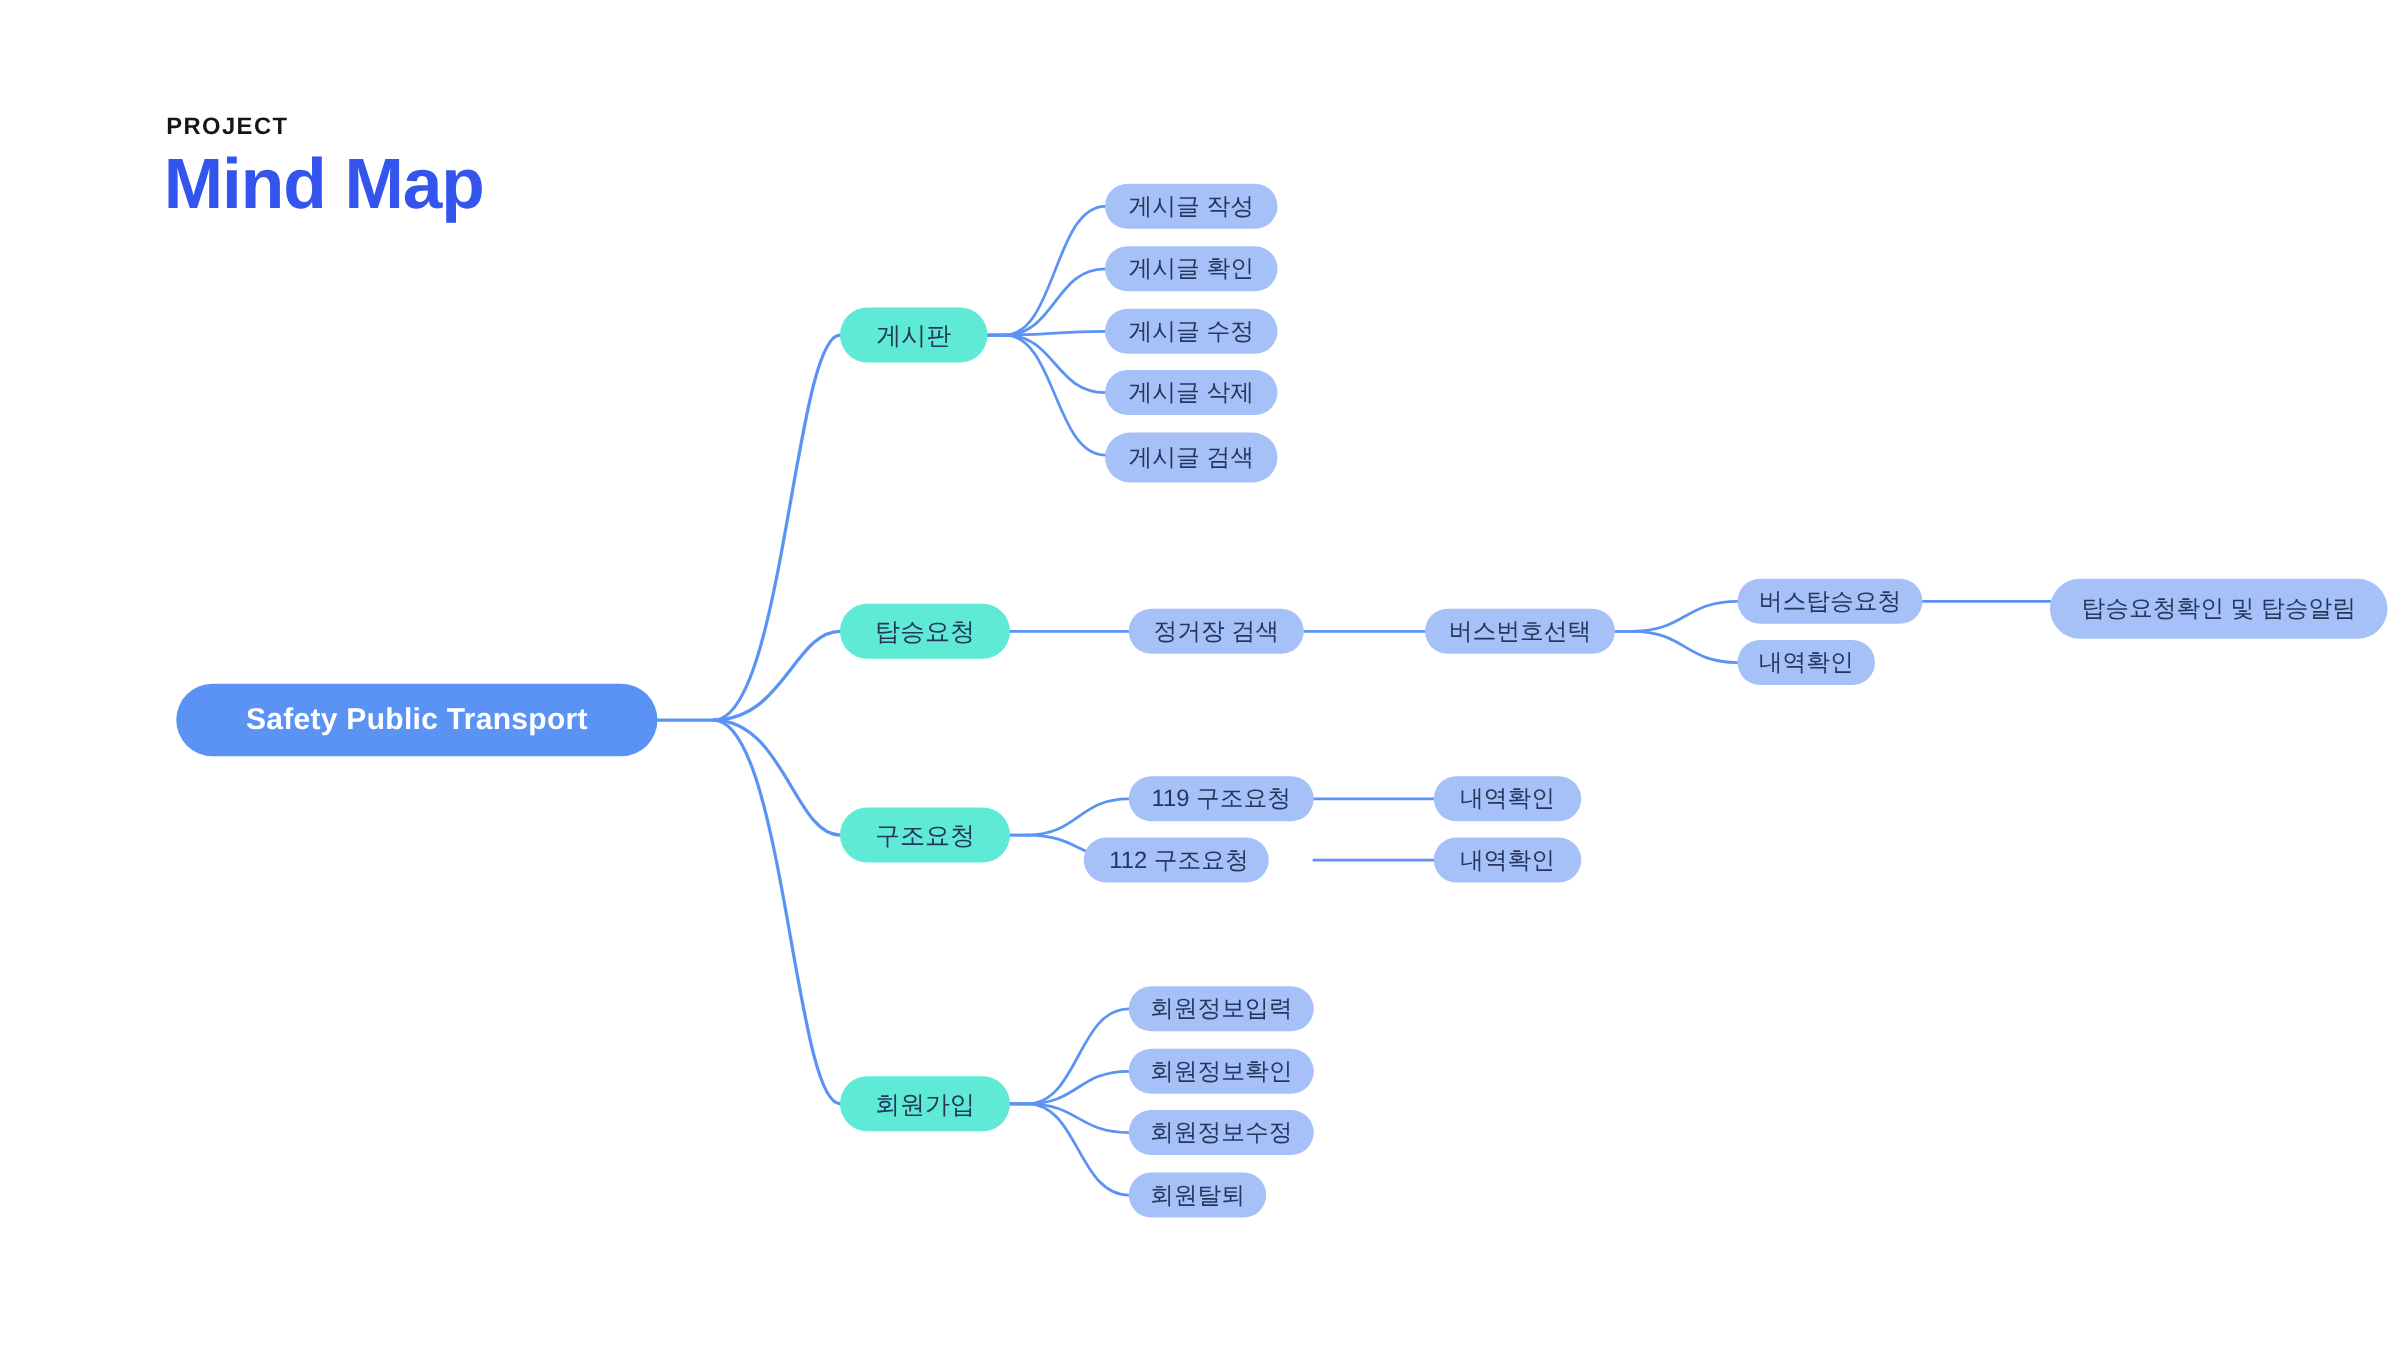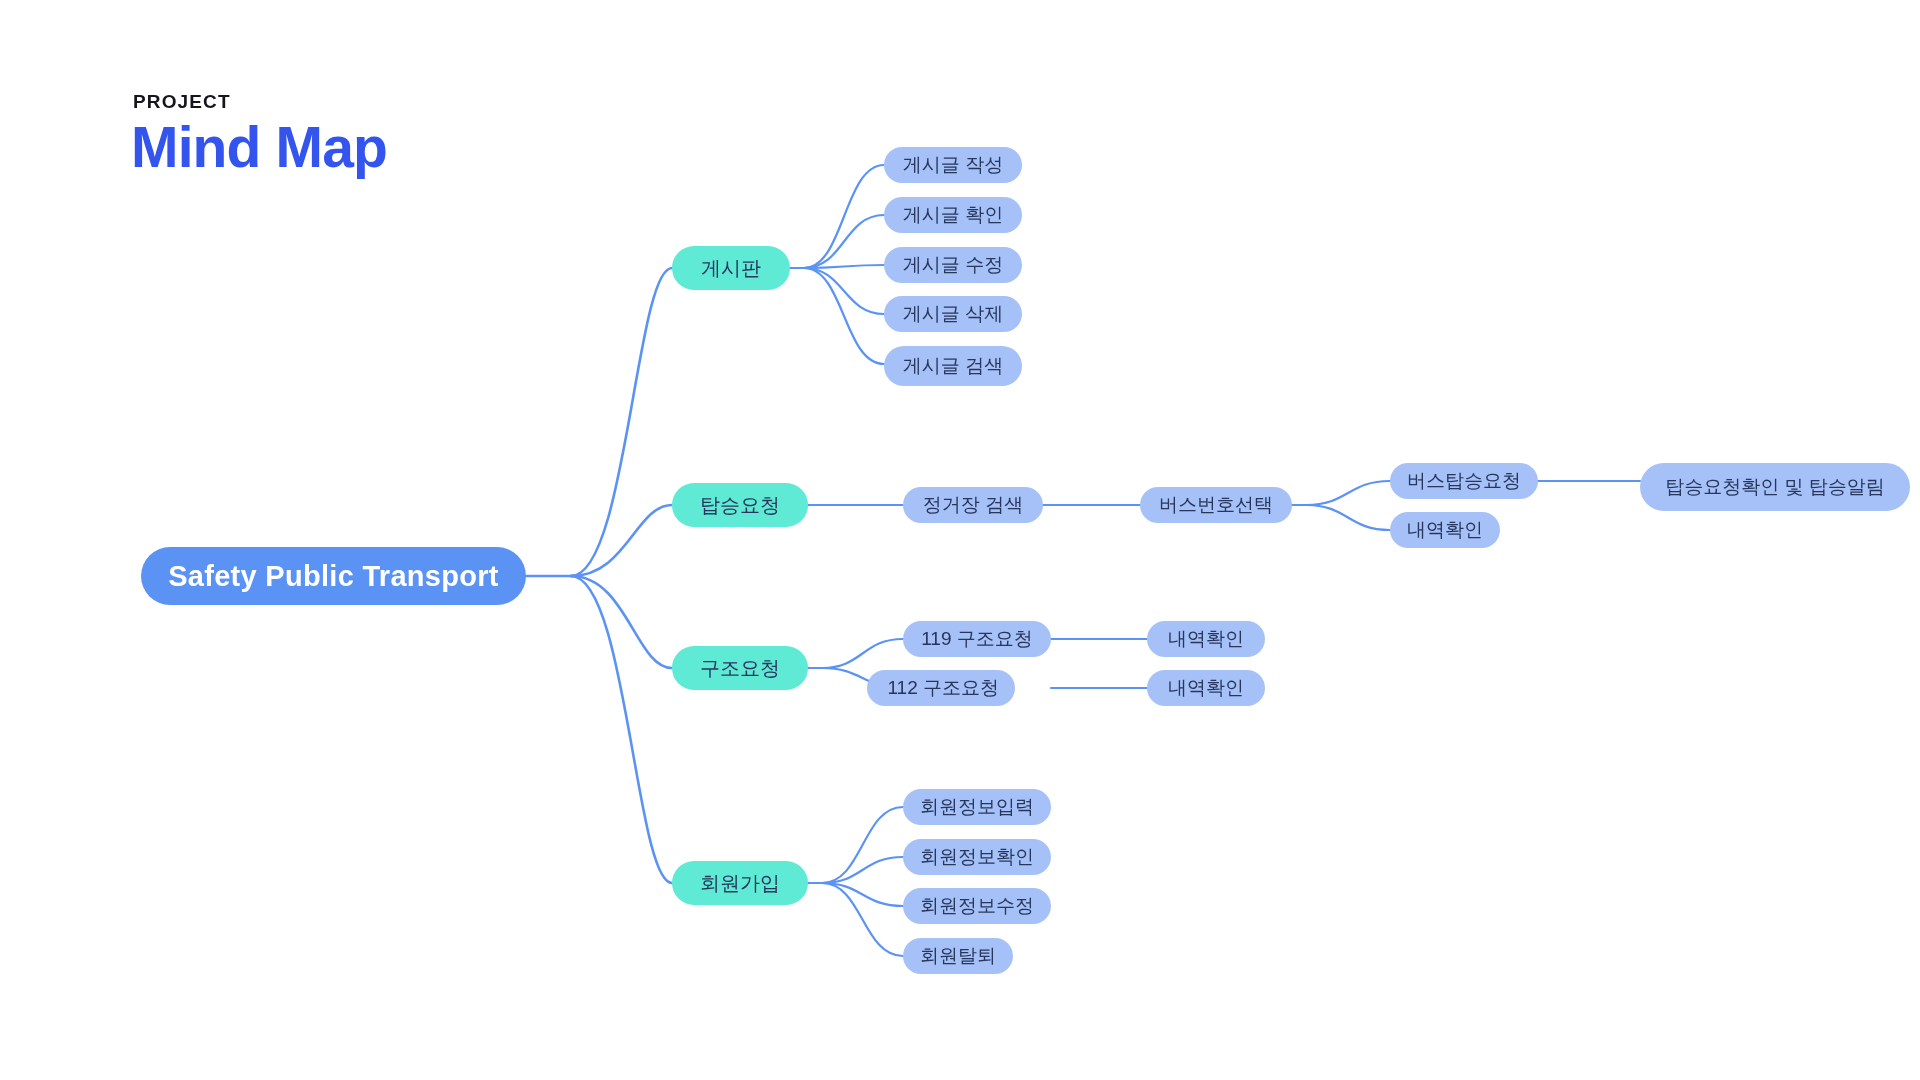--- a/index.html
+++ b/index.html
@@ -60,21 +60,21 @@
     box-sizing: border-box;
     display: flex;
     align-items: center;
     justify-content: center;
     white-space: nowrap;
     border-radius: 999px;
   }
   .node-root {
     background: #5b93f5;
     color: #ffffff;
-    font-size: 29px;
+    font-size: 24px;
     font-weight: 700;
     letter-spacing: 0.01em;
     height: 58px;
     padding: 0 30px;
   }
   .node-branch {
     background: #5eead4;
     color: #26365c;
     font-size: 20px;
     font-weight: 400;

